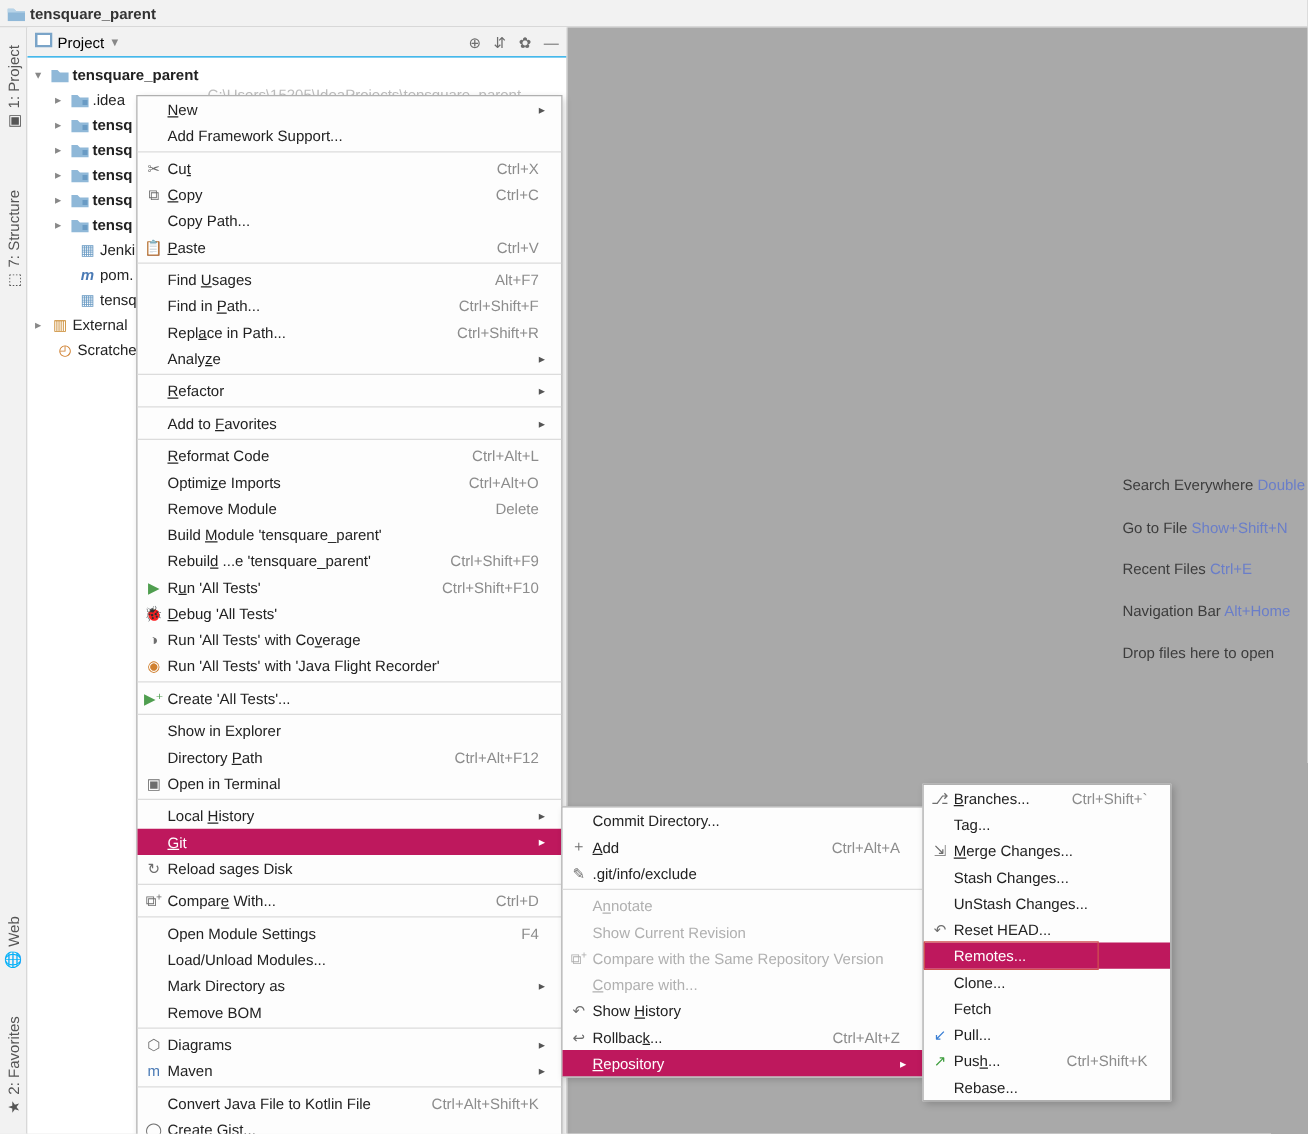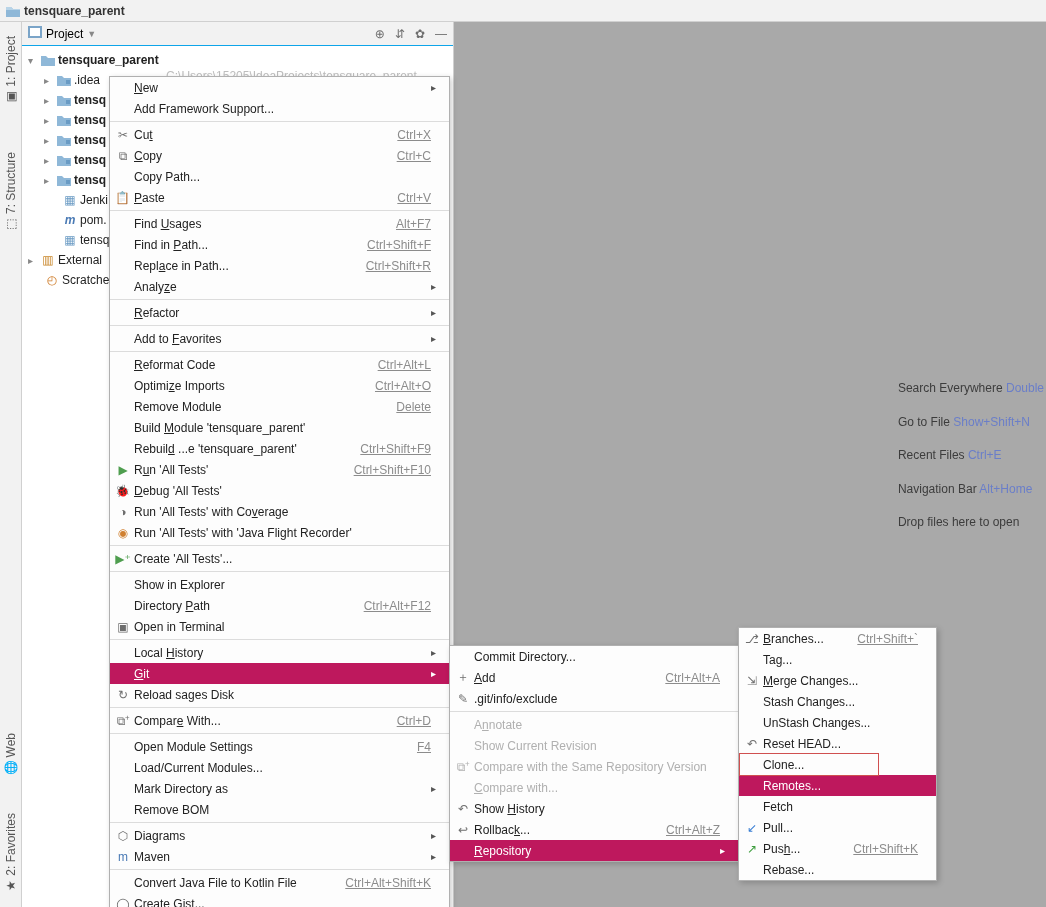--- a/index.html
+++ b/index.html
@@ -34,21 +34,21 @@
 .editor-area { flex: 1; background: #a9a9a9; position: relative; }
 .tips { position: absolute; right: 2px; top: 350px; text-align: left; color: #3c3c3c; font-size: 14px; line-height: 2.8; }
 .tips .lnk { color: #6a7ec9; }
 
 
 .menu { position: absolute; background: #fdfdfd; border: 1px solid #b0b0b0; box-shadow: 2px 2px 6px rgba(0,0,0,0.2); }
 .menu-item { display: flex; align-items: center; height: 21px; padding: 0 8px 0 4px; cursor: pointer; }
 .menu-item .mi-icon { width: 18px; display: inline-flex; justify-content: center; color: #6e6e6e; font-size: 12px; }
 .menu-item .mi-label { flex: 1; color: #222; padding-left: 2px; }
 .menu-item .mi-label u { text-decoration: underline; }
-.menu-item .mi-sc { color: #8c8c8c; padding-left: 20px; text-decoration: underline; }
+.menu-item .mi-sc { color: #8c8c8c; padding-left: 20px; }
 .menu-item .mi-arrow { width: 10px; color: #555; font-size: 10px; }
 .menu-item.disabled .mi-label, .menu-item.disabled .mi-icon { color: #b0b0b0; }
 .menu-item.selected { background: #be185d; }
 .menu-item.selected .mi-label, .menu-item.selected .mi-sc, .menu-item.selected .mi-arrow, .menu-item.selected .mi-icon, .menu-item.selected .mi-label u { color: #fff; }
 .menu-sep { height: 1px; background: #dcdcdc; margin: 2px 0; }
 .menu1 { left: 109px; top: 76px; width: 341px; }
 .menu2 { left: 449px; top: 645px; width: 290px; }
 .menu3 { left: 738px; top: 627px; width: 199px; }
 .menu3 .highlight-box { position: absolute; border: 1px solid #d05050; pointer-events: none; }
 
@@ -372,21 +372,21 @@
     </div>
     <div class="menu-sep"></div>
     <div class="menu-item">
       <span class="mi-icon"></span>
       <span class="mi-label">Open Module Settings</span>
       <span class="mi-sc">F4</span>
       <span class="mi-arrow"></span>
     </div>
     <div class="menu-item">
       <span class="mi-icon"></span>
-      <span class="mi-label">Load/Current Modules...</span>
+      <span class="mi-label">Load/Unload Modules...</span>
       <span class="mi-arrow"></span>
     </div>
     <div class="menu-item">
       <span class="mi-icon"></span>
       <span class="mi-label">Mark Directory as</span>
       <span class="mi-arrow">▸</span>
     </div>
     <div class="menu-item">
       <span class="mi-icon"></span>
       <span class="mi-label">Remove BOM</span>
@@ -496,28 +496,28 @@
     <div class="menu-item">
       <span class="mi-icon"></span>
       <span class="mi-label">UnStash Changes...</span>
       <span class="mi-arrow"></span>
     </div>
     <div class="menu-item">
       <span class="mi-icon">↶</span>
       <span class="mi-label">Reset HEAD...</span>
       <span class="mi-arrow"></span>
     </div>
+    <div class="menu-item selected">
+      <span class="mi-icon"></span>
+      <span class="mi-label">Remotes...</span>
+      <span class="mi-arrow"></span>
+    </div>
     <div class="menu-item">
       <span class="mi-icon"></span>
       <span class="mi-label">Clone...</span>
-      <span class="mi-arrow"></span>
-    </div>
-    <div class="menu-item selected">
-      <span class="mi-icon"></span>
-      <span class="mi-label">Remotes...</span>
       <span class="mi-arrow"></span>
     </div>
     <div class="menu-item">
       <span class="mi-icon"></span>
       <span class="mi-label">Fetch</span>
       <span class="mi-arrow"></span>
     </div>
     <div class="menu-item">
       <span class="mi-icon" style="color:#3a7fd4;">↙</span>
       <span class="mi-label">Pull...</span>

